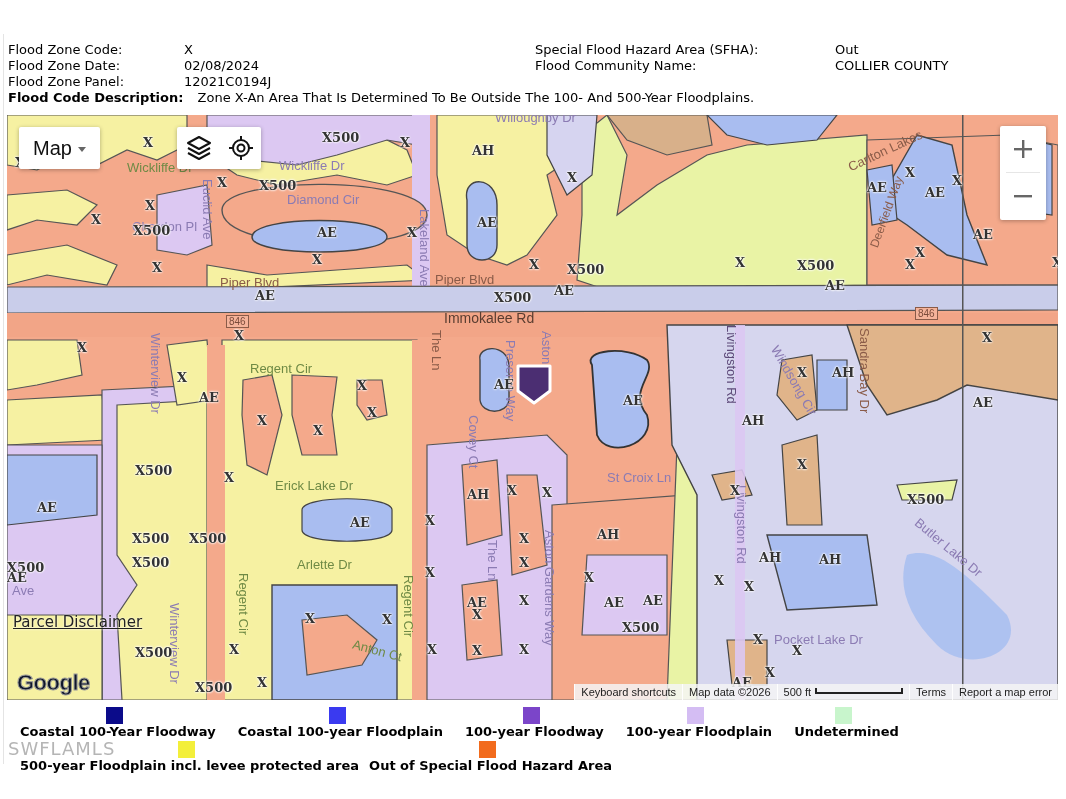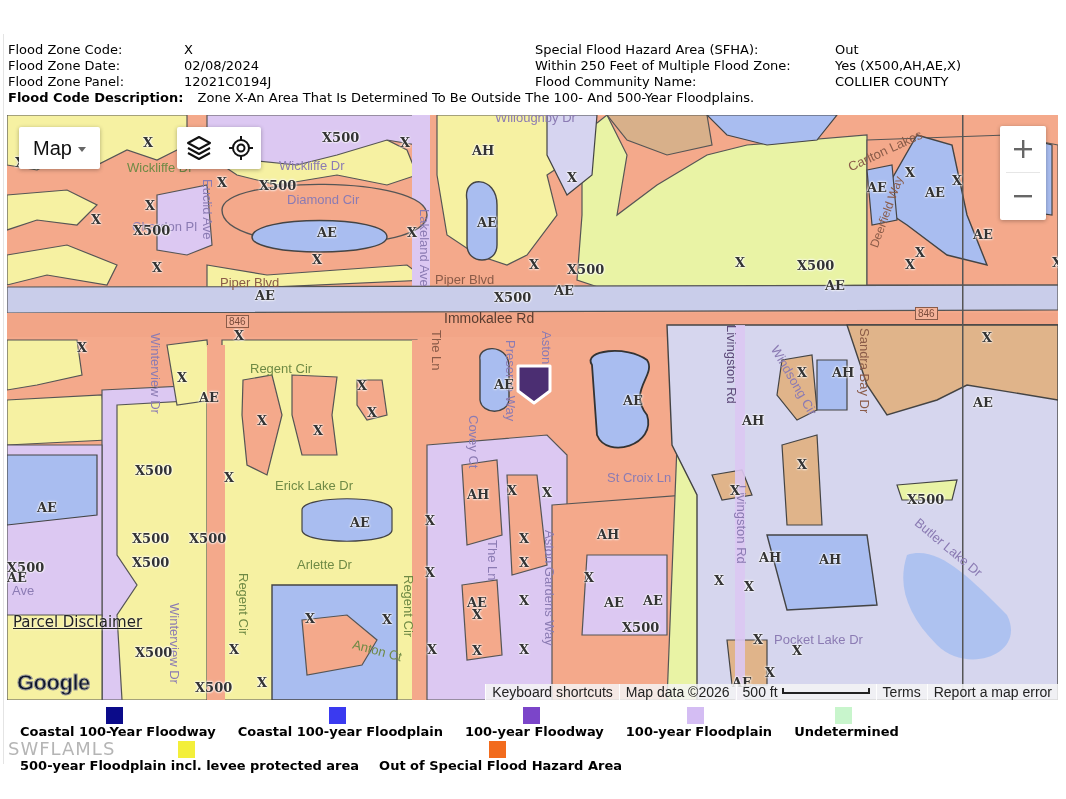--- a/index.html
+++ b/index.html
@@ -33,21 +33,21 @@
     .maptype { left:12px; top:12px; width:81px; height:42px; display:flex; align-items:center; justify-content:center; font-family:"Liberation Sans", sans-serif; font-size:20px; color:#111; }
     .maptype .caret { display:inline-block; width:0; height:0; border-left:4px solid transparent; border-right:4px solid transparent; border-top:5px solid #666; margin-left:6px; margin-top:2px; }
     .tools { left:170px; top:12px; width:84px; height:42px; display:flex; align-items:center; justify-content:space-around; }
     .zoomctl { left:993px; top:11px; width:46px; height:94px; }
     .zoomctl .btn { height:46px; display:flex; align-items:center; justify-content:center; }
     .zoomctl .sep { height:1px; margin:0 6px; background:#e6e6e6; }
 
     .disclaimer { position:absolute; left:6px; top:498px; font-family:"DejaVu Sans", sans-serif; font-size:15px; color:#222; text-decoration:underline; text-shadow:0 0 2px #fff; }
     .google { position:absolute; left:10px; top:555px; font-family:"Liberation Sans", sans-serif; font-size:22px; font-weight:bold; color:#0f172a; -webkit-text-stroke:1px #9a9a9a; letter-spacing:-0.5px; }
 
-    .attrib { position:absolute; right:0; bottom:0; height:16px; display:flex; align-items:center; font-family:"Liberation Sans", sans-serif; font-size:14px; color:#222; }
+    .attrib { position:absolute; right:0; bottom:0; height:16px; display:flex; align-items:center; font-family:"Liberation Sans", sans-serif; font-size:11px; color:#222; }
     .attrib > span { background:rgba(245,245,245,0.85); padding:0 6px; height:16px; line-height:16px; border-left:1px solid rgba(255,255,255,0.9); }
     .scalebar { display:inline-block; width:84px; height:4px; border:2px solid #222; border-top:none; vertical-align:middle; margin-left:4px; position:relative; top:-2px; }
 
     .pin { position:absolute; left:508px; top:248px; }
 
     
     .legend { position:absolute; left:20px; font-size:13px; font-weight:bold; display:flex; align-items:center; white-space:nowrap; }
     .legend .item { display:flex; align-items:center; margin-right:22px;flex-direction:column; }
     .legend .sw { width:17px; height:17px; margin-right:6px; }
     .row1 { top:707px; }
@@ -70,24 +70,20 @@
   </div>
   <div class="row">
     <span class="lbl">Flood Zone Panel:</span>
     <span>12021C0194J</span>
   </div>
 </div>
 <div class="info info-right">
   <div class="row">
     <span class="lbl">Special Flood Hazard Area (SFHA):</span>
     <span>Out</span>
-  </div>
-  <div class="row">
-    <span class="lbl">Within 250 Feet of Multiple Flood Zone:</span>
-    <span>Yes (X500,AH,AE,X)</span>
   </div>
   <div class="row">
     <span class="lbl">Flood Community Name:</span>
     <span>COLLIER COUNTY</span>
   </div>
 </div>
 <div class="desc">
   <span class="lbl">Flood Code Description:</span>
   <span>Zone X-An Area That Is Determined To Be Outside The 100- And 500-Year Floodplains.</span>
 </div>
@@ -370,21 +366,21 @@
   <div class="item">
       <span class="sw" style="background: rgb(212, 189, 243);"></span>
       <span>100-year Floodplain</span>
     </div>
   <div class="item">
       <span class="sw" style="background: rgb(200, 245, 204);"></span>
       <span>Undetermined</span>
     </div>
 </div>
 <div class="legend row2">
-  <div class="item" style="margin-right:20px;justify-content:flex-end;">
+  <div class="item" style="margin-right:10px;justify-content:flex-end;">
       <span class="sw" style="background: rgb(243, 239, 58);"></span>
       <span>500-year Floodplain incl. levee protected area</span>
     </div>
   <div class="item">
       <span class="sw" style="background: rgb(242, 107, 29);"></span>
       <span>Out of Special Flood Hazard Area</span>
     </div>
 </div>
 <span class="watermark">SWFLAMLS</span>
 

